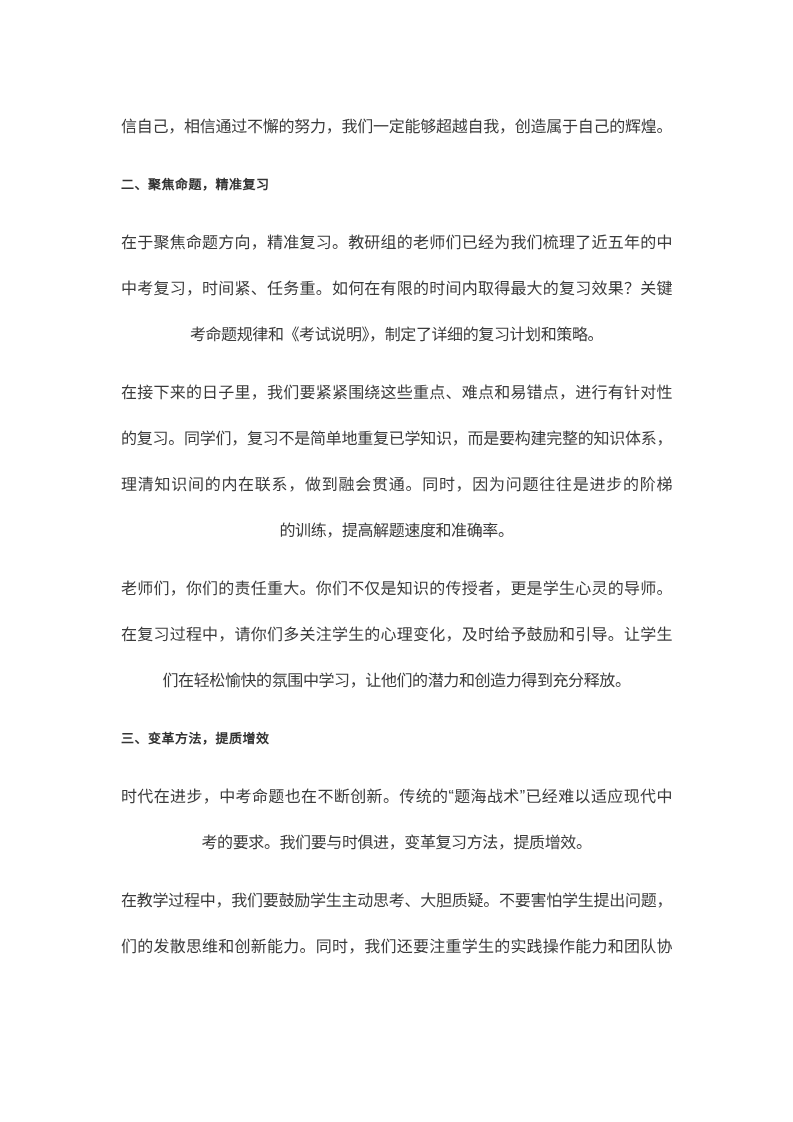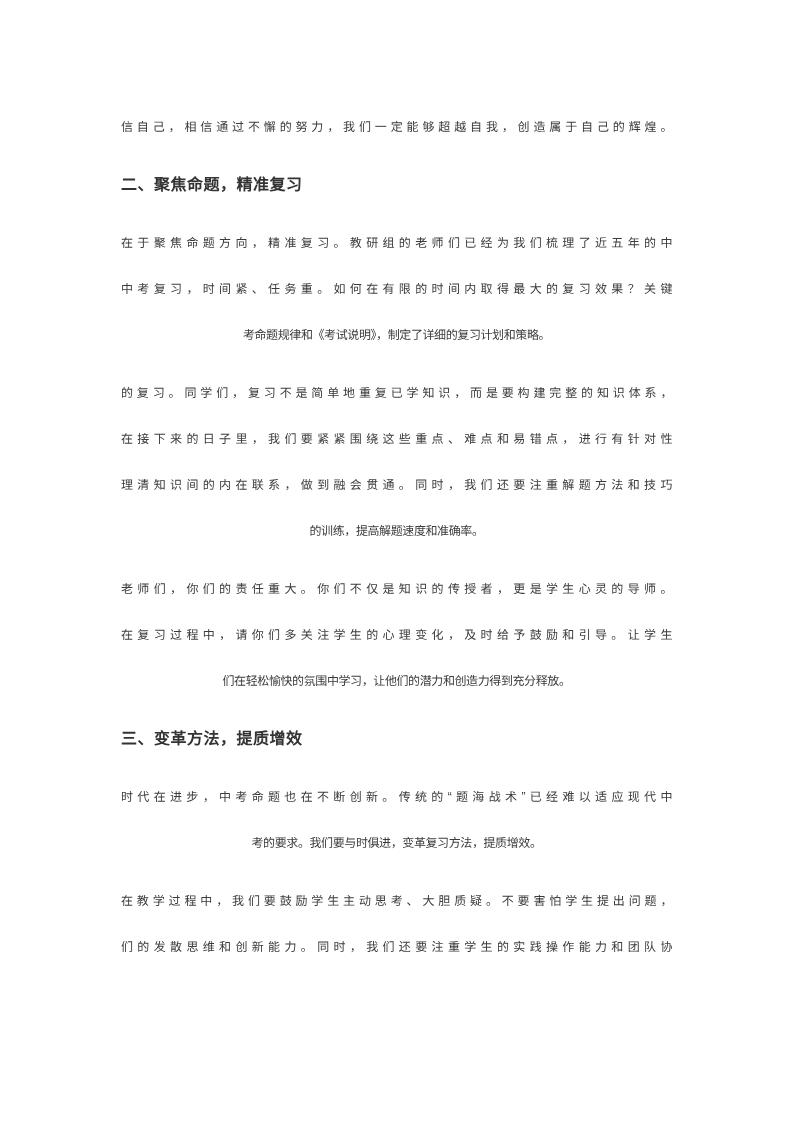--- a/index.html
+++ b/index.html
@@ -20,33 +20,33 @@
     padding: 104px 121px 0 121px;
     background: #ffffff;
   }
   .para {
     margin: 0 0 12px 0;
     padding: 0;
   }
   .heading {
     margin: 0 0 12px 0;
     padding: 0;
-    font-size: 16px;
+    font-size: 13px;
     font-weight: bold;
     color: #333333;
     height: 46px;
     line-height: 46px;
     letter-spacing: 0.5px;
     white-space: nowrap;
   }
   .line {
     display: block;
     height: 46px;
     line-height: 46px;
-    font-size: 12px;
+    font-size: 16px;
     color: #3b3b3b;
     letter-spacing: -0.4px;
     white-space: nowrap;
   }
   
   .line.full {
     text-align: justify;
     text-align-last: justify;
     white-space: normal;
   }
@@ -65,23 +65,23 @@
 
   <h2 class="heading">二、聚焦命题，精准复习</h2>
 
   <p class="para">
     <span class="line full">在于聚焦命题方向，精准复习。教研组的老师们已经为我们梳理了近五年的中</span>
     <span class="line full">中考复习，时间紧、任务重。如何在有限的时间内取得最大的复习效果？关键</span>
     <span class="line end">考命题规律和《考试说明》，制定了详细的复习计划和策略。</span>
   </p>
 
   <p class="para">
+    <span class="line full">在接下来的日子里，我们要紧紧围绕这些重点、难点和易错点，进行有针对性</span>
     <span class="line full">的复习。同学们，复习不是简单地重复已学知识，而是要构建完整的知识体系，</span>
-    <span class="line full">在接下来的日子里，我们要紧紧围绕这些重点、难点和易错点，进行有针对性</span>
-    <span class="line full">理清知识间的内在联系，做到融会贯通。同时，我们还要注重解题方法和技巧</span>
+    <span class="line full">理清知识间的内在联系，做到融会贯通。同时，因为问题往往是进步的阶梯</span>
     <span class="line end">的训练，提高解题速度和准确率。</span>
   </p>
 
   <p class="para">
     <span class="line full">老师们，你们的责任重大。你们不仅是知识的传授者，更是学生心灵的导师。</span>
     <span class="line full">在复习过程中，请你们多关注学生的心理变化，及时给予鼓励和引导。让学生</span>
     <span class="line end">们在轻松愉快的氛围中学习，让他们的潜力和创造力得到充分释放。</span>
   </p>
 
   <h2 class="heading">三、变革方法，提质增效</h2>

